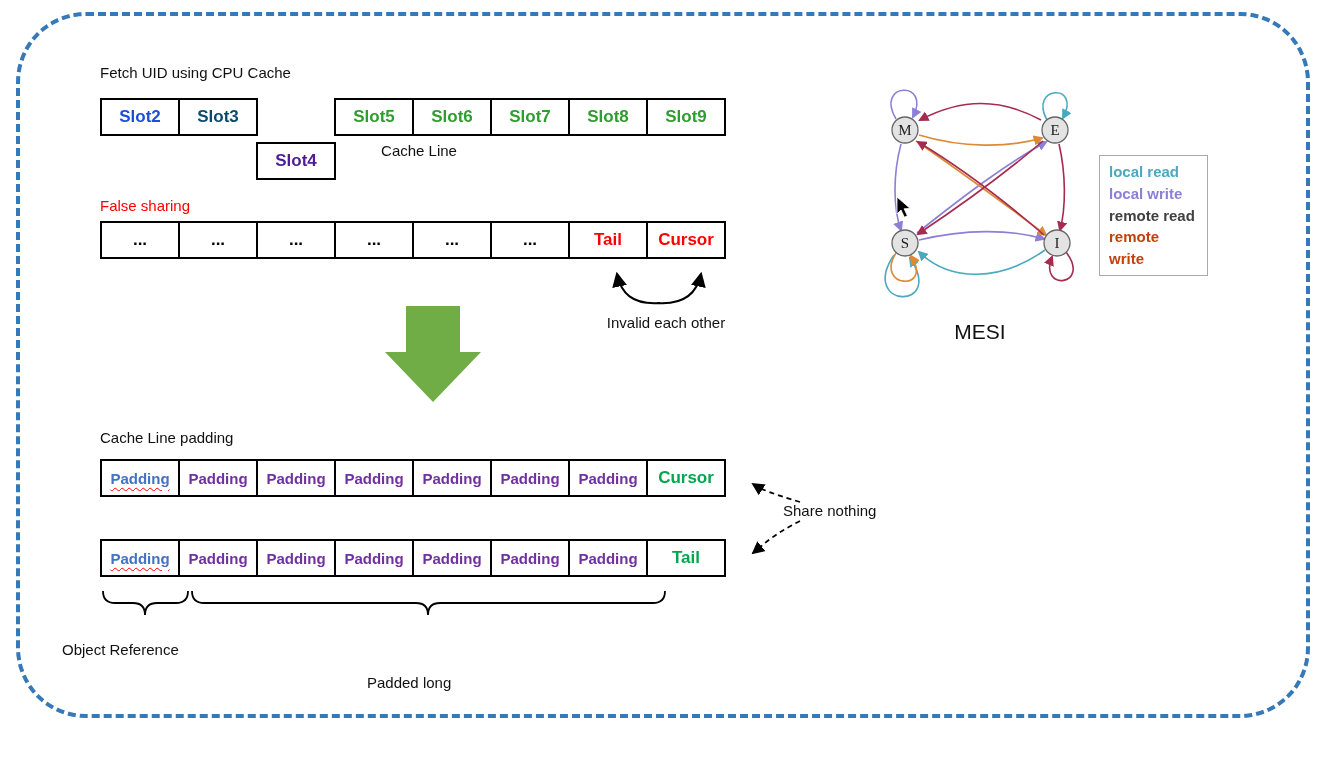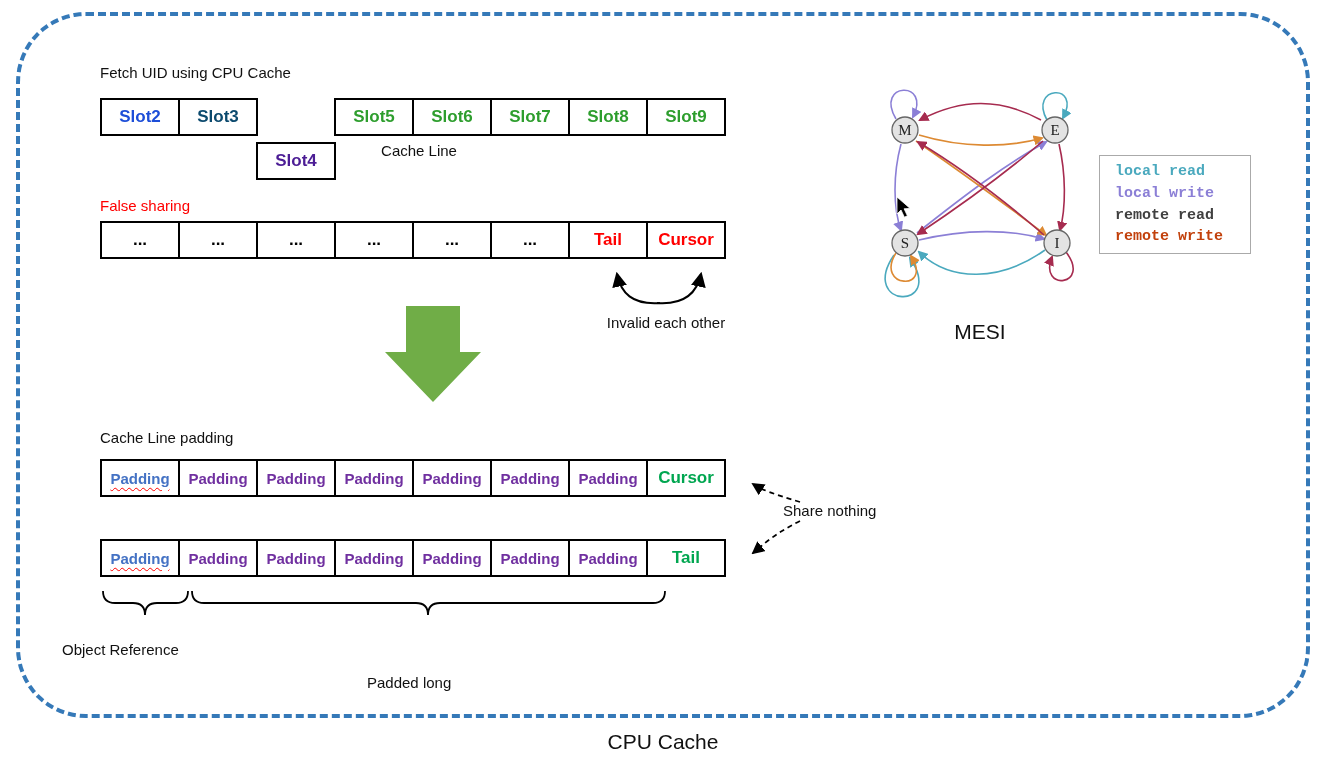--- a/index.html
+++ b/index.html
@@ -11,23 +11,23 @@
   .cell-row { position:absolute; display:flex; }
   .cell { width:80px; height:38px; border:2px solid #000; margin-left:-2px; background:#fff;
           display:flex; align-items:center; justify-content:center;
           font-weight:bold; font-size:17px; }
   .cell:first-child { margin-left:0; }
   .pad-cell { font-size:15px; }
   .end-cell { font-size:17px; }
   .misspell { text-decoration: underline wavy red; text-decoration-thickness:1px; text-underline-offset:3px; }
   .svg-overlay { position:absolute; left:0; top:0; pointer-events:none; }
   .mesi-svg { position:absolute; left:850px; top:70px; }
-  .legend-box { position:absolute; left:1099px; top:155px; width:152px; padding:5px 15px;
+  .legend-box { position:absolute; left:1099px; top:155px; width:109px; padding:5px 9px;
                 border:1px solid #aaa; background:#fff;
-                font-family:Liberation Mono, monospace; font-weight:bold; font-size:15px; line-height:1.45; }
+                font-family:Liberation Sans, sans-serif; font-weight:bold; font-size:15px; line-height:1.45; }
   .mesi-title { position:absolute; left:900px; top:320px; width:160px; text-align:center;
                 font-size:21px; color:#111; }
   .cpu-title { position:absolute; left:0; top:730px; width:1326px; text-align:center;
                font-size:21px; color:#111; }
   .mesi-node-letter { font-family:"Liberation Serif", serif; font-size:15px; fill:#222; }
 </style>
 </head>
 <body>
 
 <div class="canvas">
@@ -165,15 +165,14 @@
 
   <div class="legend-box">
     <div style="color: rgb(74, 169, 190);">local read</div>
     <div style="color: rgb(139, 127, 214);">local write</div>
     <div style="color: #404040;">remote read</div>
     <div style="color: #c2410c;">remote write</div>
   </div>
 
   <div class="mesi-title">MESI</div>
 
-  <div class="cpu-title">CPU Cache</div>
 
 </div>
 
 </body></html>

